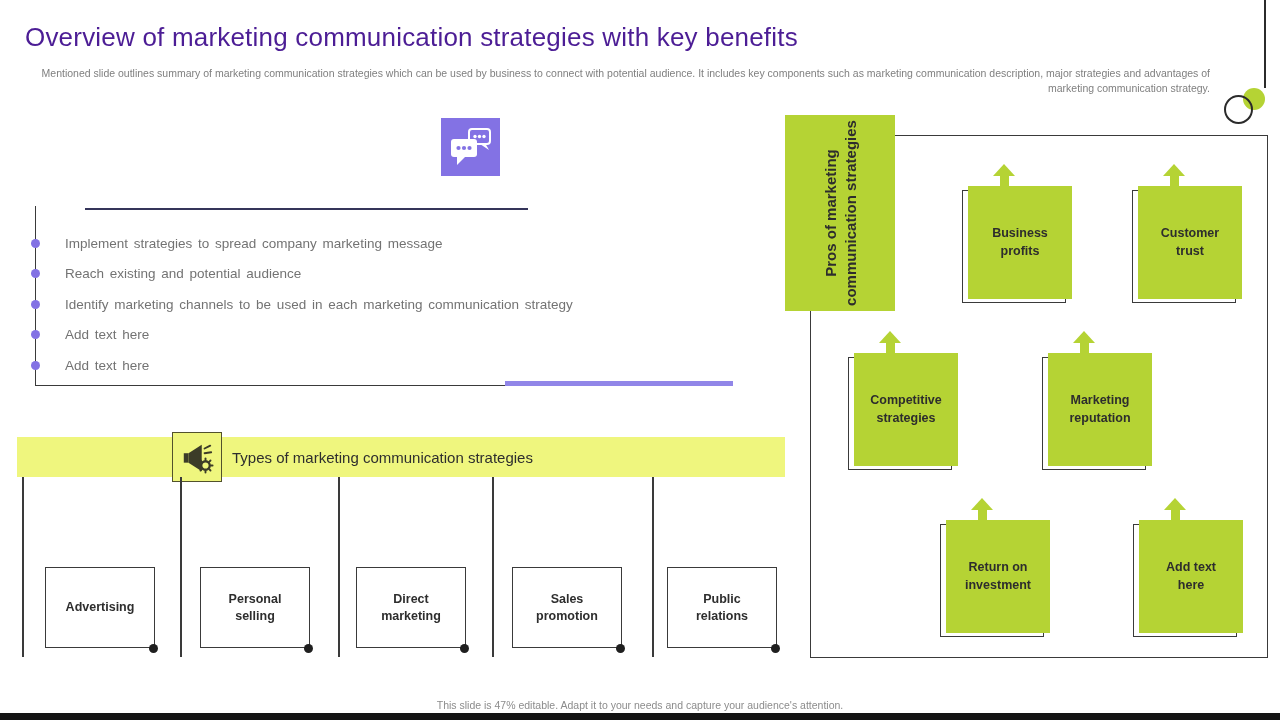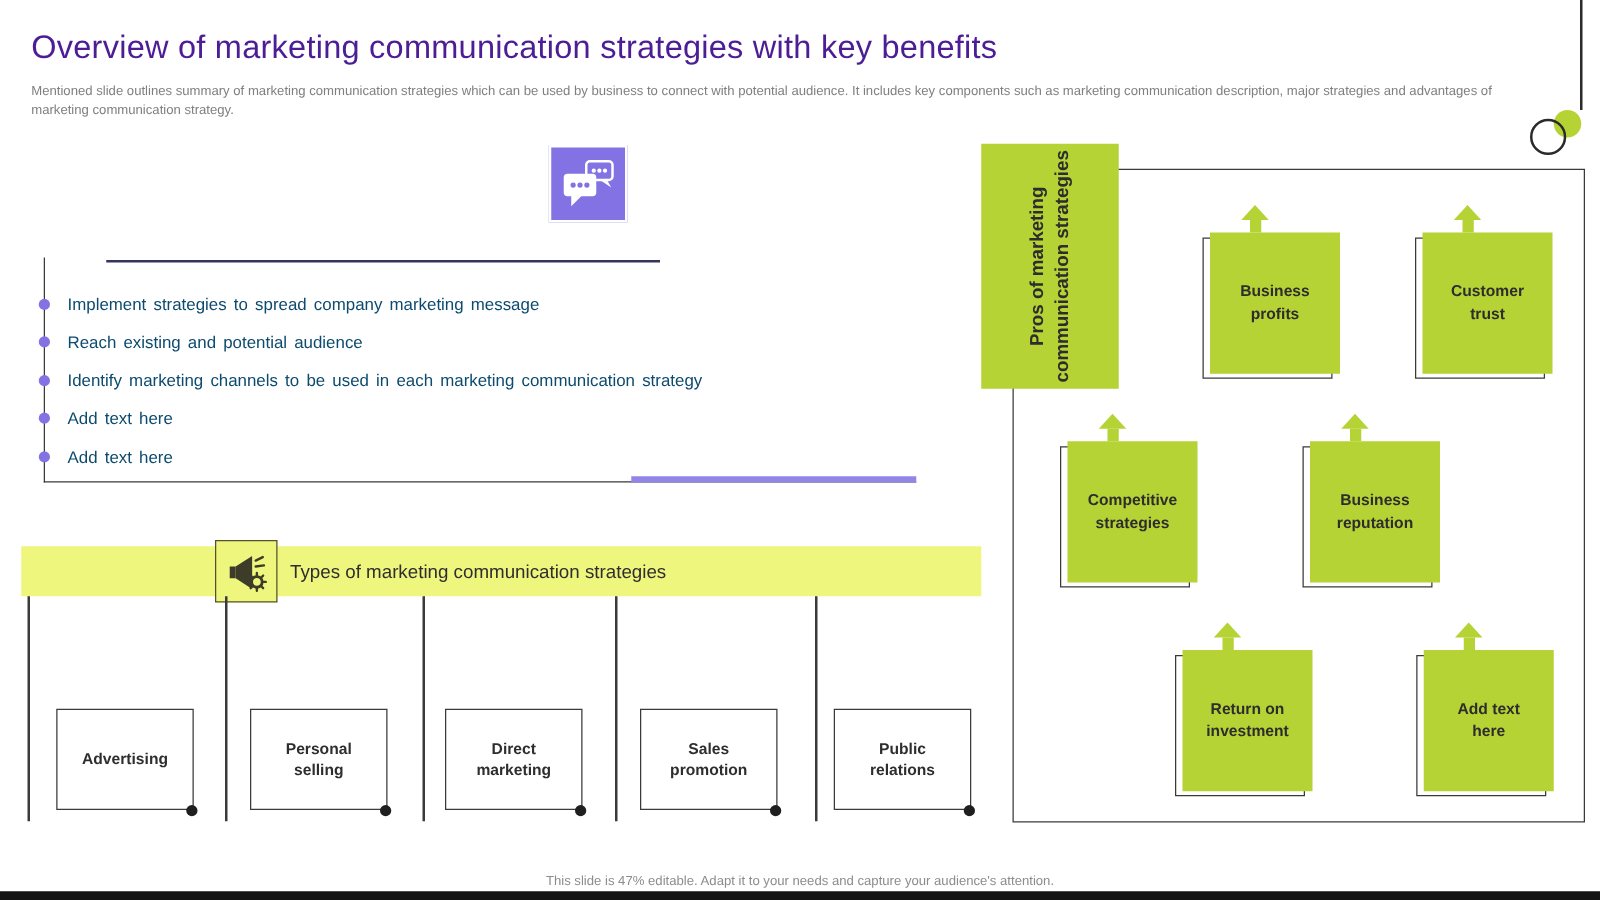--- a/index.html
+++ b/index.html
@@ -1,37 +1,37 @@
 <!DOCTYPE html>
 <html><head>
 <meta charset="utf-8">
 <style>
   * { box-sizing: border-box; margin: 0; padding: 0; }
   html,body { width:1280px; height:720px; }
   body { font-family:"Liberation Sans", sans-serif; }
   .slide { position:relative; width:1280px; height:720px; background:#ffffff; overflow:hidden; }
 
   .title { position:absolute; left:25px; top:22px; font-size:26px; font-weight:400; color:#4c1d95; letter-spacing:0.2px; }
-  .subtitle { position:absolute; left:25px; top:66px; width:1185px; font-size:10.5px; line-height:1.45; color:#7f7f7f; }
+  .subtitle { position:absolute; left:25px; top:66px; width:1185px; font-size:10.5px; line-height:1.45; color:#7f7f7f;text-align:right; }
 
   .corner-line { position:absolute; left:1264px; top:0; width:2px; height:88px; background:#2b2b2b; }
   .corner-dot-green { position:absolute; left:1243px; top:88px; width:22px; height:22px; border-radius:50%; background:#b5d334; }
   .corner-circle { position:absolute; left:1224px; top:95px; width:29px; height:29px; border-radius:50%; border:2px solid #2b2b2b; background:transparent; }
 
   
   .strat-banner { position:absolute; left:75px; top:160px; width:453px; height:46px; background:#8372e4; color:#ffffff;
                   display:flex; align-items:center; justify-content:center; padding-right:48px; font-size:15px; font-weight:700; }
   .strat-underline { position:absolute; left:85px; top:208px; width:443px; height:2px; background:#35355a; }
   .strat-icon-box { position:absolute; left:439px; top:116px; width:63px; height:62px; background:#8372e4; border:2px solid #ffffff;
                     display:flex; align-items:center; justify-content:center; }
   .strat-box { position:absolute; left:35px; top:206px; width:698px; height:180px; border-left:1.5px solid #3a3a3a; border-bottom:1.5px solid #3a3a3a; }
   .bullet-list { position:absolute; left:31px; top:228px; }
   .bullet-row { display:flex; align-items:center; height:30.5px; }
   .bullet-dot { width:9px; height:9px; border-radius:50%; background:#8372e4; margin-right:14px; flex:none; }
-  .bullet-text { font-size:13.5px; color:#0c4a6e; word-spacing:2px; }
+  .bullet-text { font-size:13.5px; color:#737373; word-spacing:2px;margin-left:11px; }
   .strat-purple-line { position:absolute; left:505px; top:381px; width:228px; height:5px; background:#9186e8; }
 
   
   .types-banner { position:absolute; left:17px; top:437px; width:768px; height:40px; background:#eff67e;
                   display:flex; align-items:center; padding-left:215px; font-size:15px; font-weight:400; color:#2e2e2e; }
   .types-icon-box { position:absolute; left:172px; top:432px; width:50px; height:50px; background:#eff67e; border:1.5px solid #52522c;
                     display:flex; align-items:center; justify-content:center; }
   .type-line { position:absolute; top:477px; width:2px; height:180px; background:#3a3a3a; }
   .tl1{left:22px}.tl2{left:180px}.tl3{left:338px}.tl4{left:492px}.tl5{left:652px}
   .type-box { position:absolute; top:567px; width:110px; height:81px; border:1.5px solid #3a3a3a; background:#ffffff;
@@ -194,21 +194,21 @@
         <span class="stem"></span>
       </div>
     <div class="pro-green">Competitive strategies</div>
   </div>
   <div class="pro-item p4">
     <div class="pro-outline"></div>
     <div class="pro-arrow">
         <span class="head"></span>
         <span class="stem"></span>
       </div>
-    <div class="pro-green">Business reputation</div>
+    <div class="pro-green">Marketing reputation</div>
   </div>
   <div class="pro-item p5">
     <div class="pro-outline"></div>
     <div class="pro-arrow">
         <span class="head"></span>
         <span class="stem"></span>
       </div>
     <div class="pro-green">Return on investment</div>
   </div>
   <div class="pro-item p6">

